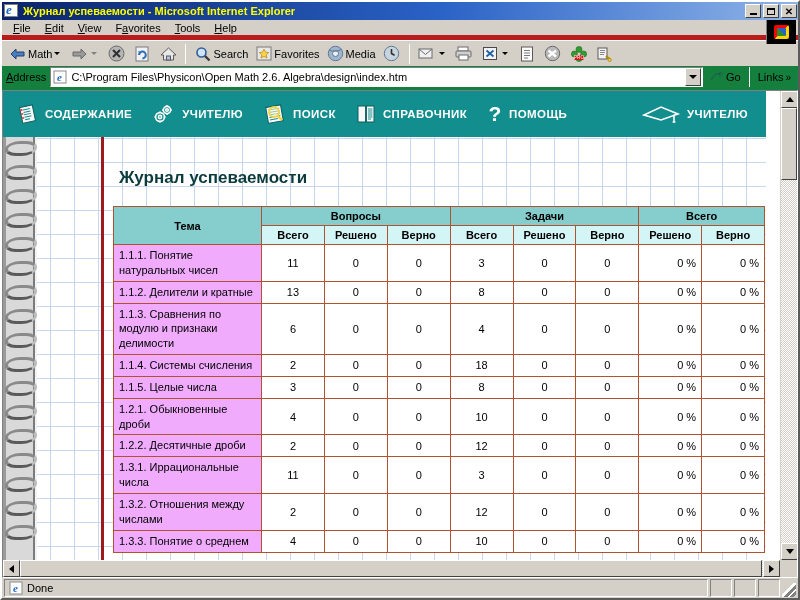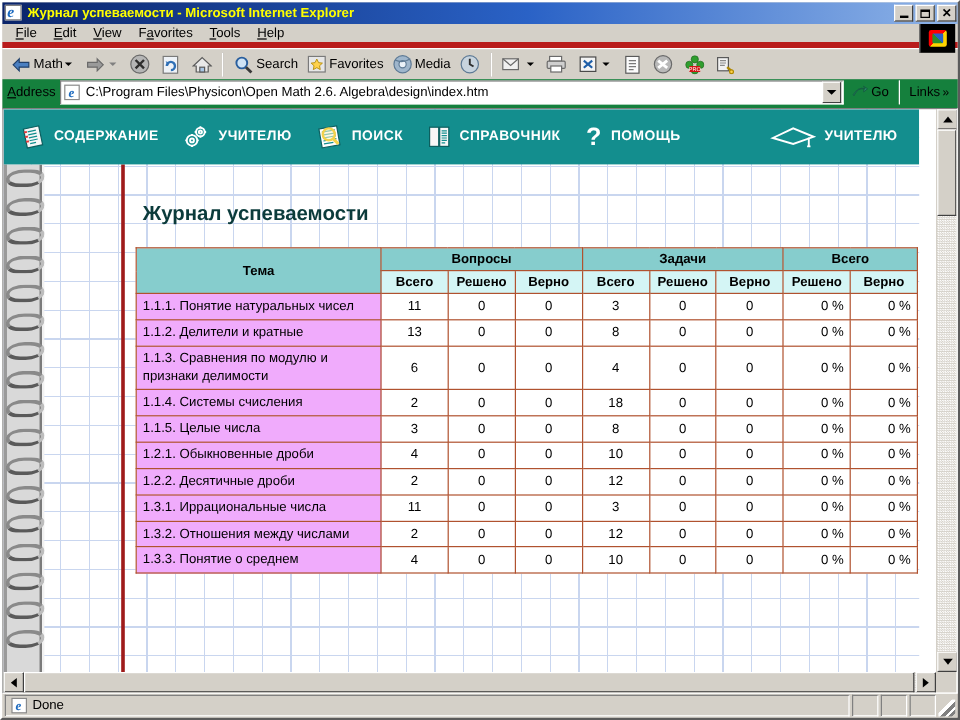--- a/index.html
+++ b/index.html
@@ -735,21 +735,21 @@
             <div class="ring" style="top:362px"></div>
           <div class="ring" style="top:386px"></div>
         </div>
         <div class="margin-rule"></div>
 
         <div class="content">
           <div class="page-title">Журнал успеваемости</div>
           <table class="grades">
             <thead>
               <tr>
-                <th class="thema" rowspan="2" style="width:204px">Тема</th>
+                <th class="thema" rowspan="2" style="width:148px">Тема</th>
                 <th class="grp" colspan="3">Вопросы</th>
                 <th class="grp" colspan="3">Задачи</th>
                 <th class="grp" colspan="2">Всего</th>
               </tr>
               <tr>
                 <th class="sub" style="width:60px">Всего</th>
                 <th class="sub" style="width:68px">Решено</th>
                 <th class="sub" style="width:58px">Верно</th>
                 <th class="sub" style="width:58px">Всего</th>
                 <th class="sub" style="width:68px">Решено</th>

